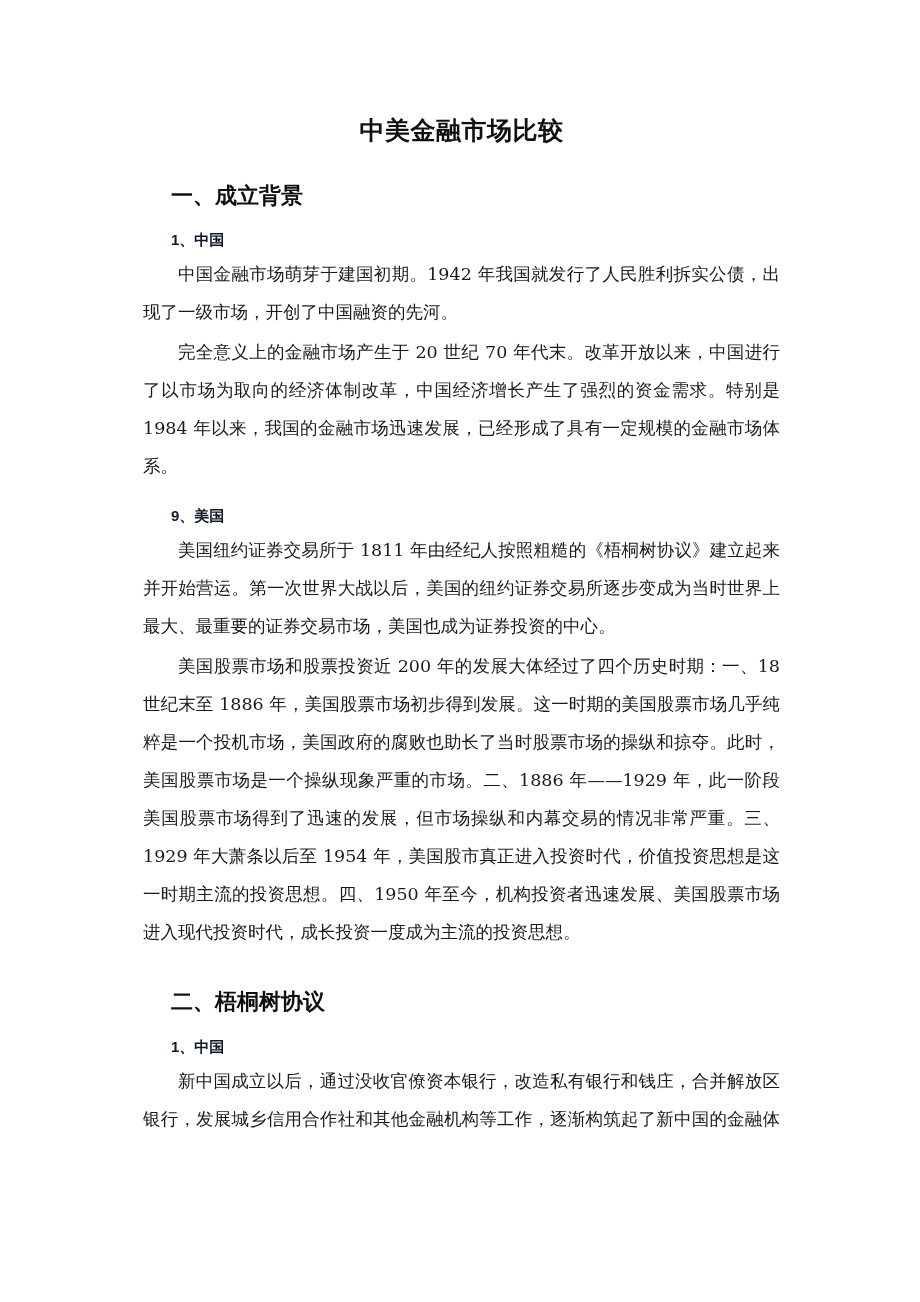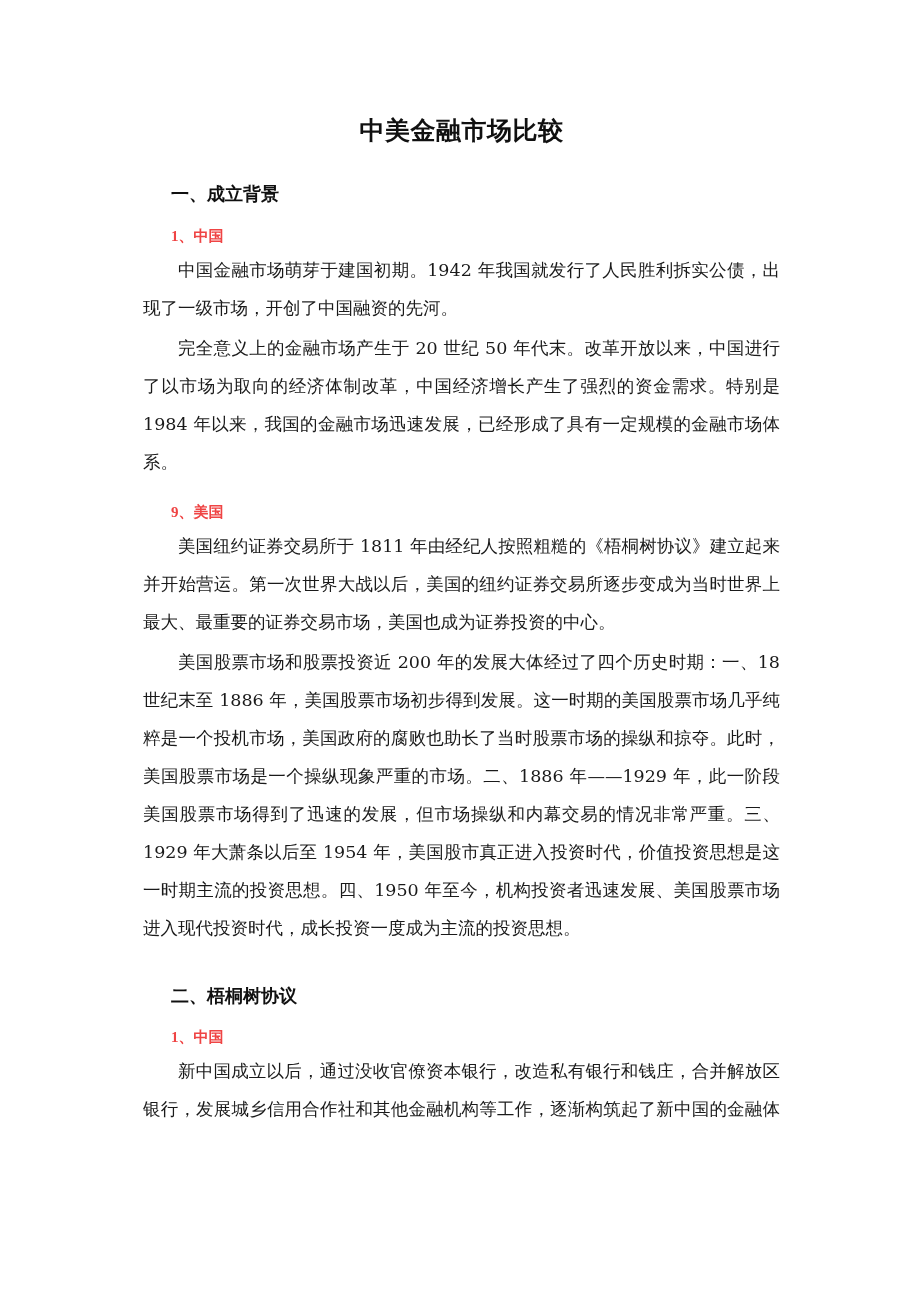--- a/index.html
+++ b/index.html
@@ -29,37 +29,37 @@
     font-size: 25px;
     letter-spacing: 0.5px;
     line-height: 1;
     margin: 0;
     padding-top: 118px;
     color: #101010;
   }
   .h1 {
     font-family: "DejaVu Sans", "Liberation Sans", sans-serif;
     font-weight: bold;
-    font-size: 18px;
+    font-size: 22px;
     line-height: 1.2;
     margin: 0;
     padding-left: 28px;
     color: #101010;
   }
   .h1.first { padding-top: 40px; }
   .h1.second { padding-top: 38px; }
   .h2 {
-    font-family: Liberation Serif, serif;
+    font-family: Liberation Sans, sans-serif;
     font-weight: bold;
     font-size: 15px;
     line-height: 1.2;
     margin: 0;
     padding-left: 28px;
     padding-top: 22px;
-    color: #ef4444;
+    color: #0f172a;
   }
   .para {
     font-size: 17.5px;
     line-height: 38px;
     margin: 0;
     padding-top: 6px;
     text-align: justify;
     text-justify: inter-ideograph;
     text-indent: 2em;
     color: #1a1a1a;
@@ -73,21 +73,21 @@
   <div class="content">
 
     <h1 class="doc-title">中美金融市场比较</h1>
 
     <h2 class="h1 first">一、成立背景</h2>
 
     <h3 class="h2">1、中国</h3>
 
     <p class="para">中国金融市场萌芽于建国初期。1942 年我国就发行了人民胜利拆实公债，出现了一级市场，开创了中国融资的先河。</p>
 
-    <p class="para tight">完全意义上的金融市场产生于 20 世纪 50 年代末。改革开放以来，中国进行了以市场为取向的经济体制改革，中国经济增长产生了强烈的资金需求。特别是 1984 年以来，我国的金融市场迅速发展，已经形成了具有一定规模的金融市场体系。</p>
+    <p class="para tight">完全意义上的金融市场产生于 20 世纪 70 年代末。改革开放以来，中国进行了以市场为取向的经济体制改革，中国经济增长产生了强烈的资金需求。特别是 1984 年以来，我国的金融市场迅速发展，已经形成了具有一定规模的金融市场体系。</p>
 
     <h3 class="h2">9、美国</h3>
 
     <p class="para">美国纽约证券交易所于 1811 年由经纪人按照粗糙的《梧桐树协议》建立起来并开始营运。第一次世界大战以后，美国的纽约证券交易所逐步变成为当时世界上最大、最重要的证券交易市场，美国也成为证券投资的中心。</p>
 
     <p class="para tight">美国股票市场和股票投资近 200 年的发展大体经过了四个历史时期：一、18 世纪末至 1886 年，美国股票市场初步得到发展。这一时期的美国股票市场几乎纯粹是一个投机市场，美国政府的腐败也助长了当时股票市场的操纵和掠夺。此时，美国股票市场是一个操纵现象严重的市场。二、1886 年——1929 年，此一阶段美国股票市场得到了迅速的发展，但市场操纵和内幕交易的情况非常严重。三、1929 年大萧条以后至 1954 年，美国股市真正进入投资时代，价值投资思想是这一时期主流的投资思想。四、1950 年至今，机构投资者迅速发展、美国股票市场进入现代投资时代，成长投资一度成为主流的投资思想。</p>
 
 
     <h2 class="h1 second">二、梧桐树协议</h2>
 

